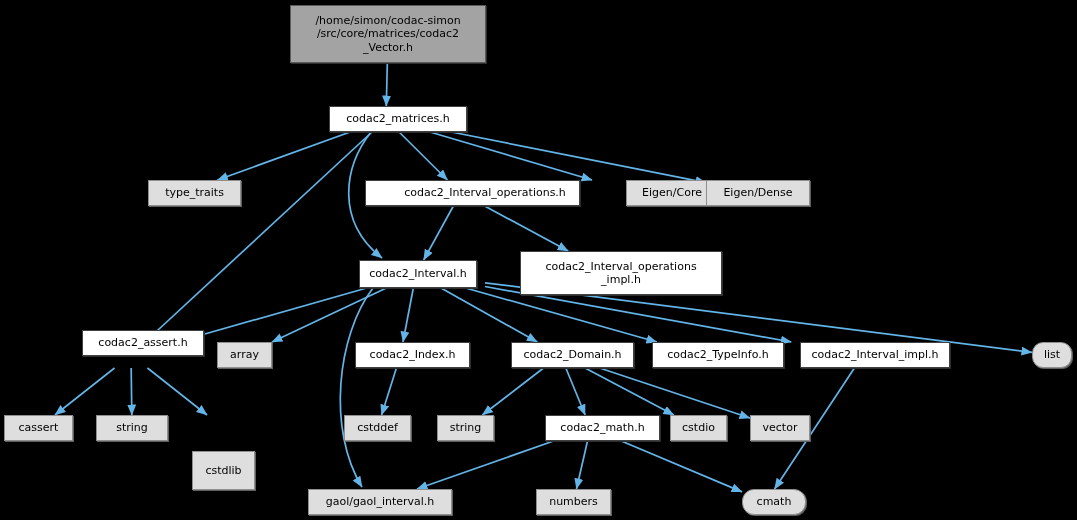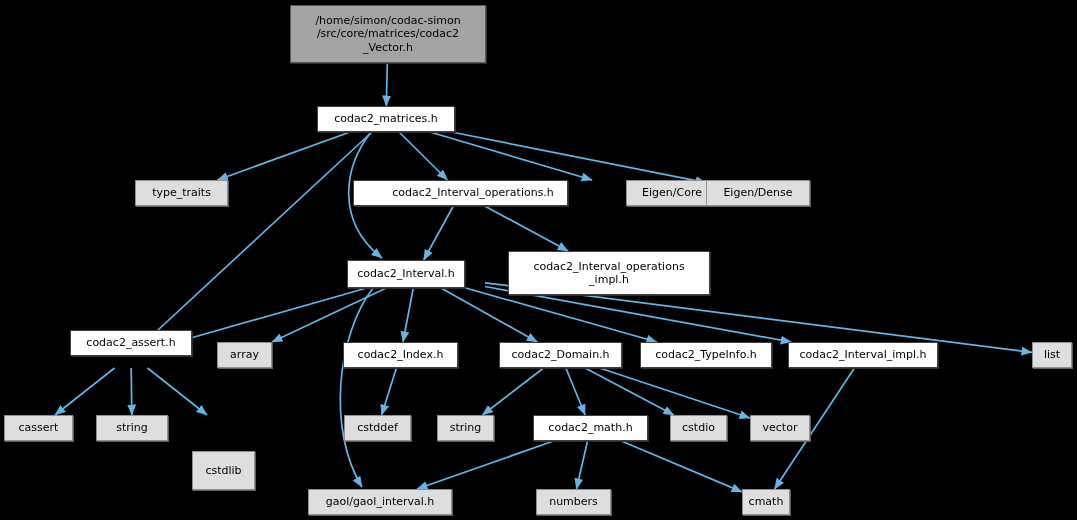--- a/index.html
+++ b/index.html
@@ -8,21 +8,21 @@
     font-family:"DejaVu Sans","Liberation Sans",sans-serif;
     overflow:hidden;
   }
   svg.edges{position:absolute;left:0;top:0;width:1077px;height:520px;}
   .node{
     position:absolute;box-sizing:border-box;
     display:flex;align-items:center;justify-content:center;
     text-align:center;font-size:11px;line-height:1.22;color:#000;
     white-space:pre-line;cursor:default;
   }
-  .node.file{background:#ffffff;border:1px solid #404040;box-shadow:1px 1px 0 #2e2e2e;}
+  .node.file{background:#ffffff;border:1px solid #404040;box-shadow:1px 1px 0 #2e2e2e;margin-left:12px;}
   .node.sys{background:#dedede;border:1px solid #8f8f8f;box-shadow:1px 1px 0 #5f5f5f;}
   .node.root{background:#a3a3a3;border:1px solid #5a5a5a;box-shadow:1px 1px 0 #2e2e2e;}
 </style>
 </head>
 <body>
 
 <div class="stage">
   <svg class="edges" xmlns="http://www.w3.org/2000/svg">
     <defs>
       <marker id="arrow" markerUnits="userSpaceOnUse" markerWidth="12" markerHeight="10" refX="10.5" refY="4.5" orient="auto">
@@ -59,39 +59,39 @@
         <path d="M587.5135135135135,441 L576.4864864864865,489" stroke="#63b4e7" stroke-width="1.7" marker-end="url(#arrow)"></path>
         <path d="M621.331081081081,441 L742,491.88034188034186" stroke="#63b4e7" stroke-width="1.7" marker-end="url(#arrow)"></path>
         <path d="M854.421768707483,368 L774.578231292517,489" stroke="#63b4e7" stroke-width="1.7" marker-end="url(#arrow)"></path>
       </g>
   </svg>
   <div id="node-layer">
       <div class="node root" style="left: 290px; top: 5px; width: 196px; height: 58px;">/home/simon/codac-simon
 /src/core/matrices/codac2
 _Vector.h</div>
       <div class="node file" style="left: 317px; top: 106px; width: 138px; height: 26px;">codac2_matrices.h</div>
-      <div class="node sys" style="left: 135px; top: 180px; width: 93px; height: 26px;">type_traits</div>
+      <div class="node sys" style="left: 148px; top: 180px; width: 93px; height: 26px;">type_traits</div>
       <div class="node file" style="left: 353px; top: 180px; width: 215px; height: 26px; padding-left: 25px;">codac2_Interval_operations.h</div>
       <div class="node sys" style="left: 590px; top: 180px; width: 92px; height: 26px; margin-left: 36px;">Eigen/Core</div>
       <div class="node sys" style="left: 706px; top: 180px; width: 104px; height: 26px;">Eigen/Dense</div>
       <div class="node file" style="left: 347px; top: 260px; width: 118px; height: 28px;">codac2_Interval.h</div>
       <div class="node file" style="left: 508px; top: 251px; width: 202px; height: 44px;">codac2_Interval_operations
 _impl.h</div>
       <div class="node file" style="left: 70px; top: 330px; width: 122px; height: 26px;">codac2_assert.h</div>
       <div class="node sys" style="left: 217px; top: 342px; width: 55px; height: 26px;">array</div>
       <div class="node file" style="left: 343px; top: 342px; width: 115px; height: 26px;">codac2_Index.h</div>
       <div class="node file" style="left: 499px; top: 342px; width: 123px; height: 26px;">codac2_Domain.h</div>
       <div class="node file" style="left: 640px; top: 342px; width: 132px; height: 26px;">codac2_TypeInfo.h</div>
       <div class="node file" style="left: 788px; top: 342px; width: 150px; height: 26px;">codac2_Interval_impl.h</div>
-      <div class="node sys" style="left: 1032px; top: 342px; width: 40px; height: 26px;">list</div>
+      <div class="node sys" style="left: 1032px; top: 342px; width: 40px; height: 26px; border-radius: 11px;">list</div>
       <div class="node sys" style="left: 4px; top: 415px; width: 69px; height: 26px;">cassert</div>
       <div class="node sys" style="left: 96px; top: 415px; width: 72px; height: 26px;">string</div>
       <div class="node sys" style="left: 192px; top: 415px; width: 63px; height: 39px; margin-top: 36px;">cstdlib</div>
       <div class="node sys" style="left: 344px; top: 415px; width: 67px; height: 26px;">cstddef</div>
       <div class="node sys" style="left: 437px; top: 415px; width: 57px; height: 26px;">string</div>
       <div class="node file" style="left: 533px; top: 415px; width: 115px; height: 26px;">codac2_math.h</div>
       <div class="node sys" style="left: 670px; top: 415px; width: 57px; height: 26px;">cstdio</div>
       <div class="node sys" style="left: 750px; top: 415px; width: 60px; height: 26px;">vector</div>
       <div class="node sys" style="left: 308px; top: 489px; width: 144px; height: 26px;">gaol/gaol_interval.h</div>
       <div class="node sys" style="left: 536px; top: 489px; width: 75px; height: 26px;">numbers</div>
-      <div class="node sys" style="left: 742px; top: 489px; width: 48px; height: 26px;">cmath</div>
+      <div class="node sys" style="left: 742px; top: 489px; width: 64px; height: 26px; border-radius: 12px;">cmath</div>
     </div>
 </div>
 
 </body></html>

